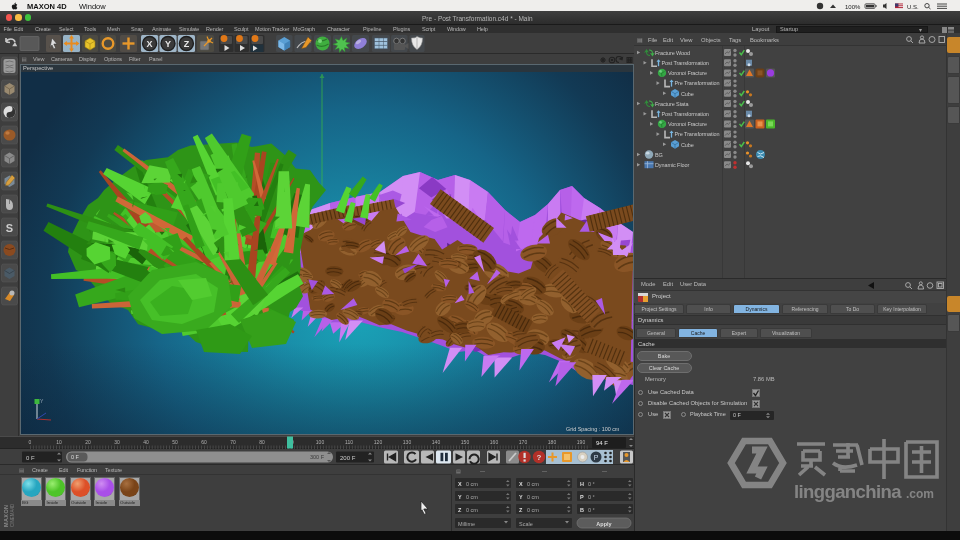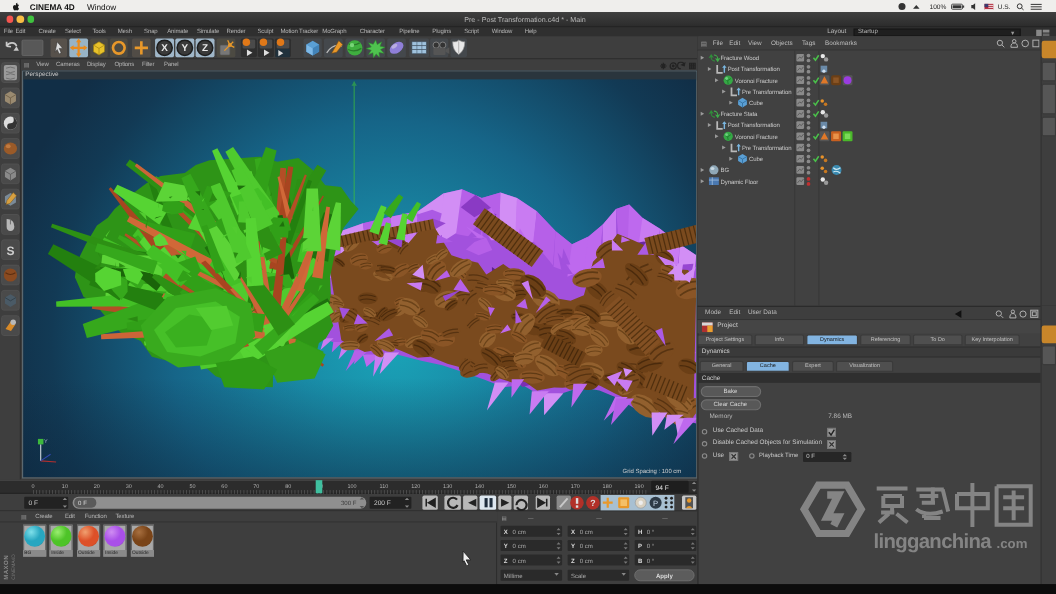--- a/index.html
+++ b/index.html
@@ -5,21 +5,21 @@
 html,body{width:960px;height:540px;overflow:hidden;background:#0d0d0d;}
 #screen{position:relative;width:960px;height:540px;background:#3d3d3d;}
 .abs{position:absolute;}
 .txt{position:absolute;white-space:nowrap;}
 </style></head><body>
 <div id="screen">
 <div class="abs" style="left:0px;top:0px;width:960px;height:11px;background:#efeeec;"></div>
     <svg class="abs" style="left:10px;top:1px" width="9" height="9" viewBox="0 0 9 9">
       <path d="M4.5 2.2c.5-.7 1.3-.8 1.3-.8s.2.9-.4 1.5c.7-.1 1.6.3 1.9 1 0 0-.9.4-.9 1.4 0 1.1 1 1.5 1 1.5s-.7 1.7-1.6 1.7c-.4 0-.6-.2-1.1-.2s-.8.2-1.1.2C2.7 8.5 1.8 6.9 1.8 5.6c0-1.3.9-2 1.7-2 .5 0 .9.3 1 .3z" fill="#1a1a1a"></path>
     </svg>
-    <div class="txt" style="left:27px;top:1.5px;font-size:7.5px;color:#111;font-weight:700;">CINEMA 4D</div>
+    <div class="txt" style="left:27px;top:1.5px;font-size:7.5px;color:#111;font-weight:700;">MAXON 4D</div>
     <div class="txt" style="left:79px;top:1.5px;font-size:7.5px;color:#111;font-weight:400;">Window</div>
     <svg class="abs" style="left:815px;top:2px" width="135" height="8" viewBox="0 0 135 8">
       <circle cx="5" cy="4" r="3.2" fill="#333"></circle>
       <path d="M15 6 l3-3.4 3 3.4z" fill="#333"></path>
       <text x="30" y="6.5" font-size="6" fill="#222">100%</text>
       <rect x="50" y="1.8" width="10" height="4.6" rx="1" fill="none" stroke="#333" stroke-width="0.8"></rect>
       <rect x="51" y="2.8" width="8" height="2.6" fill="#333"></rect>
       <rect x="60.5" y="3" width="1" height="2" fill="#333"></rect>
       <path d="M68 2.5 h1.5 l2-1.5 v6 l-2-1.5 H68z" fill="#333"></path>
       <rect x="80" y="1.5" width="8" height="5.5" fill="#b22234"></rect>

